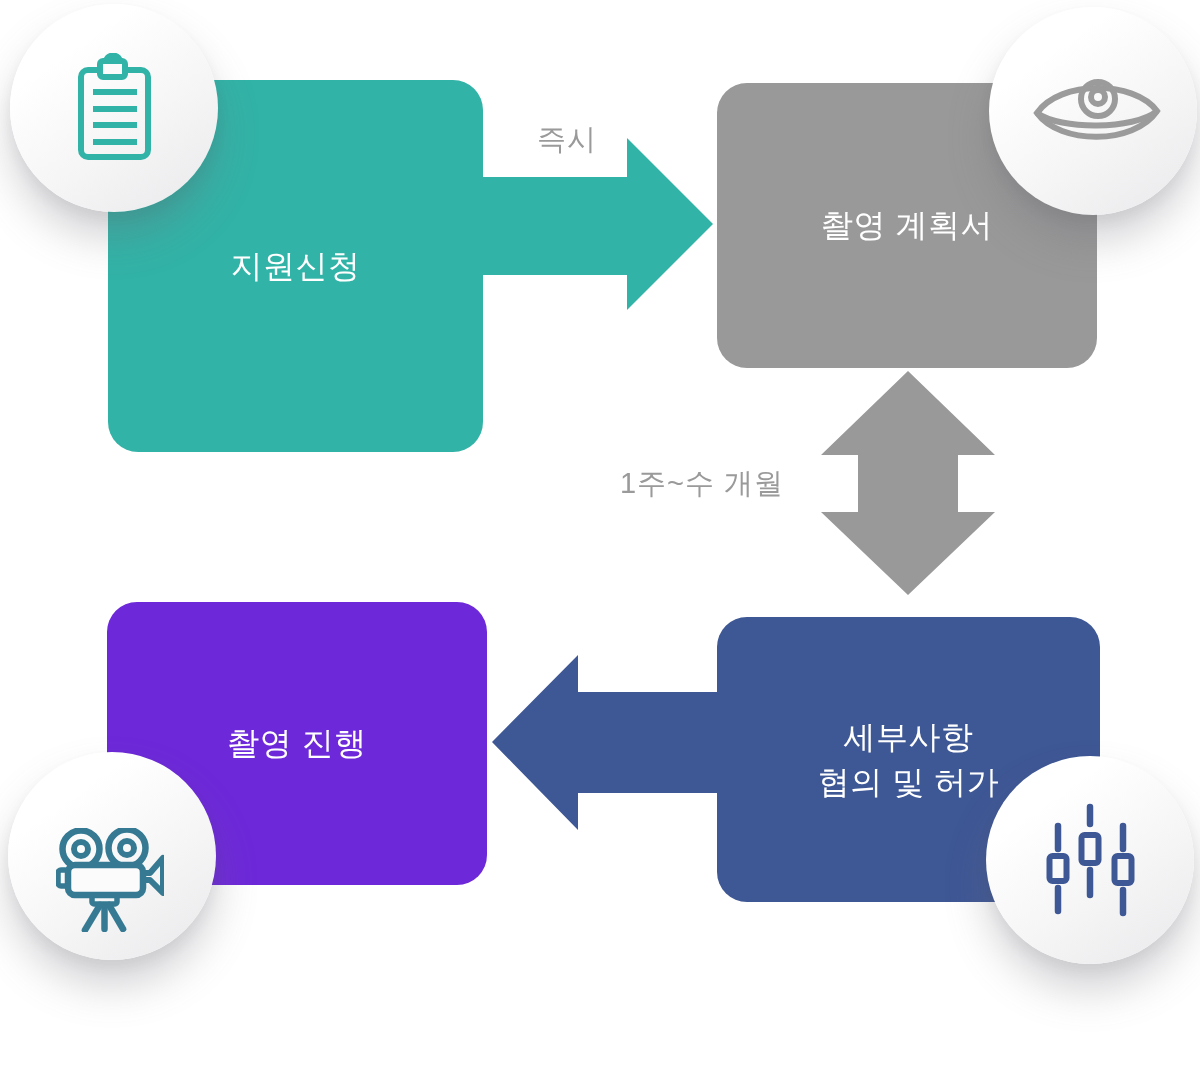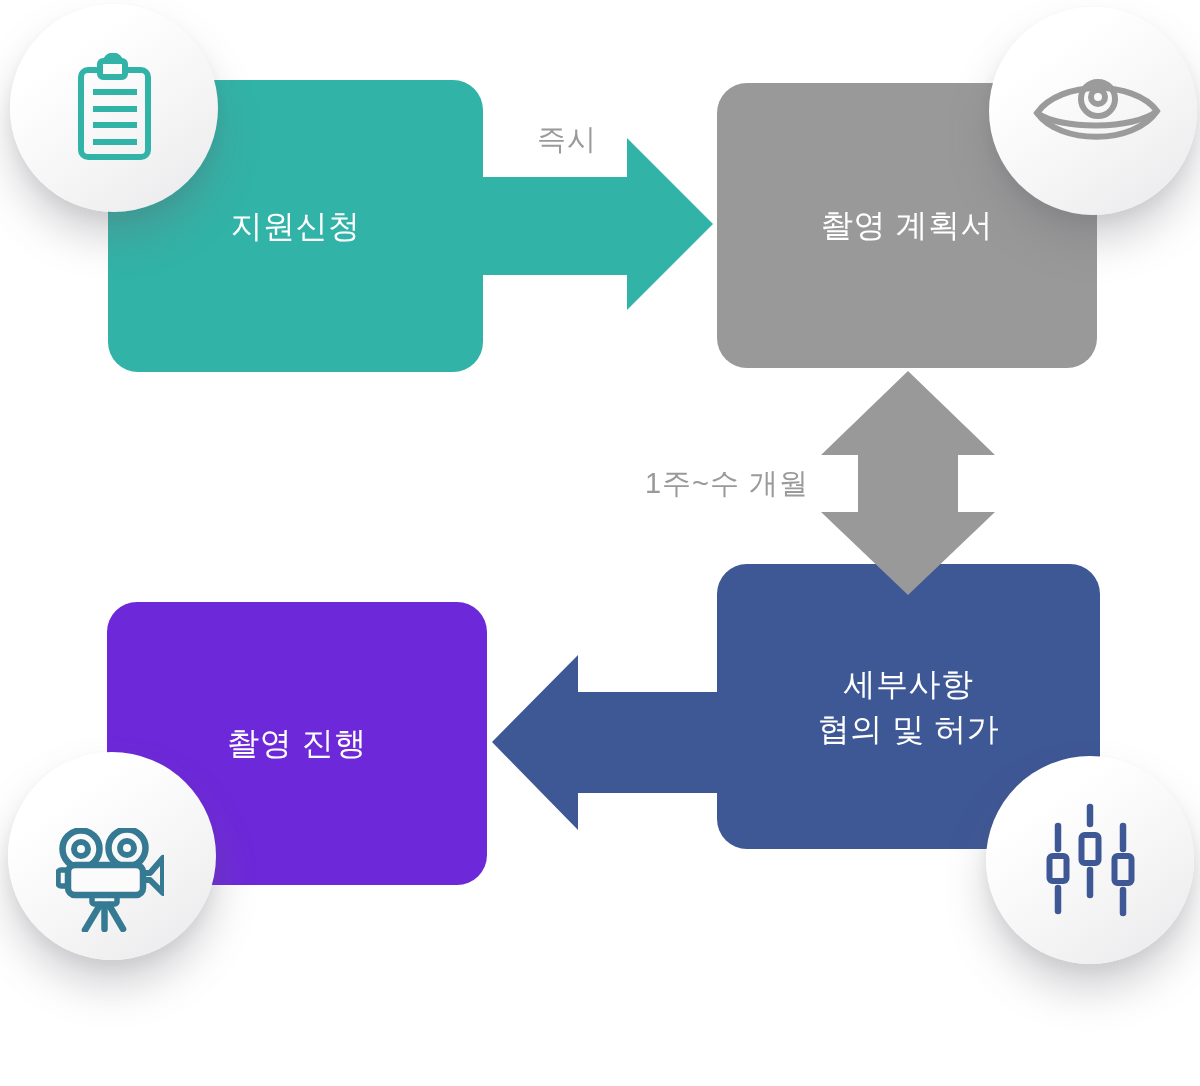--- a/index.html
+++ b/index.html
@@ -12,36 +12,36 @@
   
   .box{
     position:absolute;border-radius:30px;display:flex;
     align-items:center;justify-content:center;text-align:center;
   }
   .box-label{
     color:#ffffff;font-size:32px;font-weight:500;line-height:1.38;
     letter-spacing:0.5px;
   }
   .box-label .line{display:block;}
-  .box-apply   {left:108px;top:80px;width:375px;height:292px;background:#32b3a7;}
+  .box-apply   {left:108px;top:80px;width:375px;height:372px;background:#32b3a7;}
   .box-review  {left:717px;top:83px;width:380px;height:285px;background:#999999;text-align:center;}
-  .box-details {left:717px;top:564px;width:383px;height:285px;background:#3e5795;}
+  .box-details {left:717px;top:617px;width:383px;height:285px;background:#3e5795;}
   .box-filming {left:107px;top:602px;width:380px;height:283px;background:#6d28d9;}
 
   
   .arrows{position:absolute;left:0;top:0;width:1200px;height:1086px;}
 
   
   .arrow-label{
     position:absolute;transform:translate(-50%,-50%);
     color:#9a9a9a;font-size:29px;font-weight:400;letter-spacing:1px;
     white-space:nowrap;
   }
   .label-immediate{left:567px;top:140px;font-family:Liberation Serif, serif;}
-  .label-duration{left:702px;top:484px;margin-left:25px;}
+  .label-duration{left:702px;top:484px;}
 
   
   .badge{
     position:absolute;width:208px;height:208px;border-radius:50%;
     background:linear-gradient(145deg,#ffffff 25%,#f5f5f6 62%,#e9e9eb 100%);
     box-shadow:0 26px 42px rgba(110,110,118,0.30),0 8px 14px rgba(0,0,0,0.06);
     display:flex;align-items:center;justify-content:center;
   }
   .badge-clipboard{left:10px;top:4px;}
   .badge-eye{left:989px;top:7px;}

